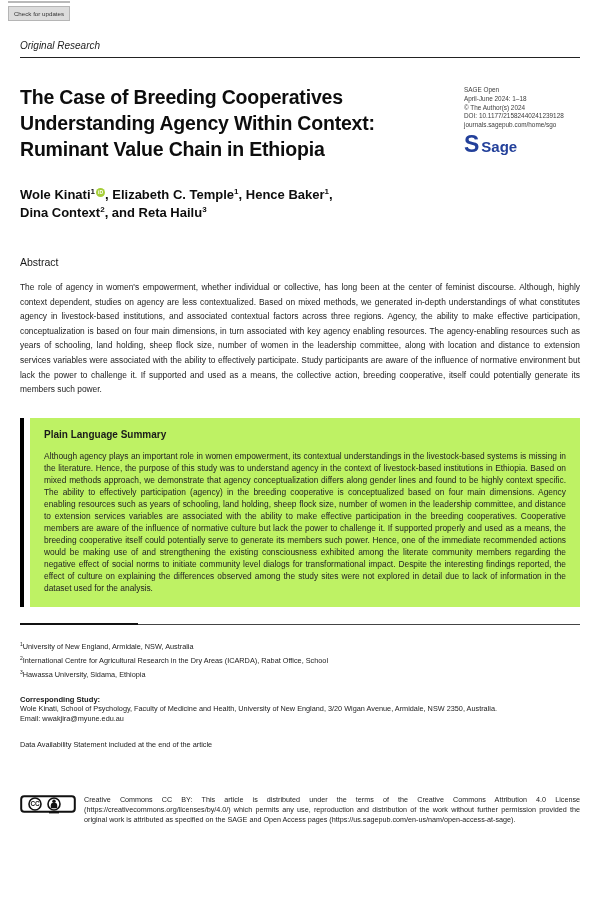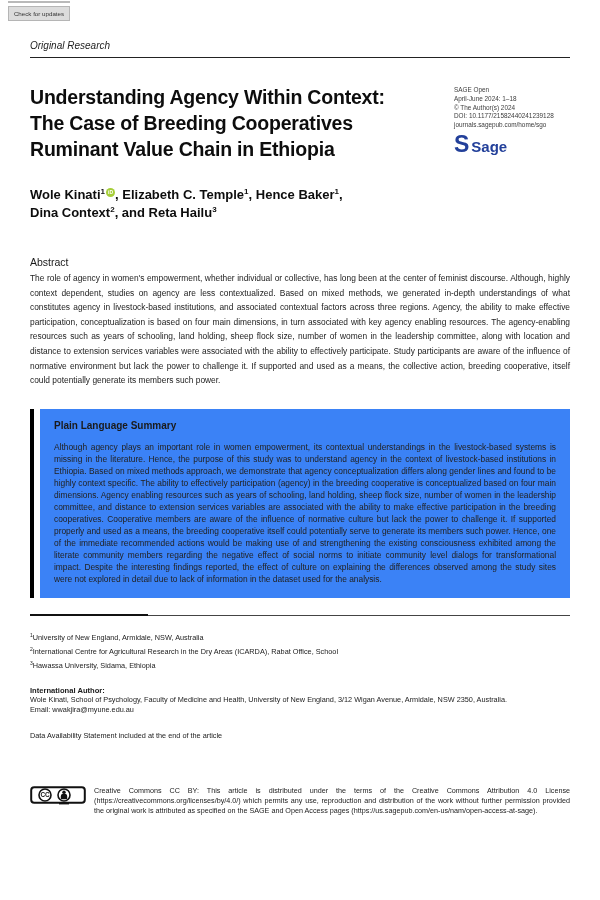--- a/index.html
+++ b/index.html
@@ -1,19 +1,19 @@
 <!DOCTYPE html>
 <html><head>
 <meta charset="utf-8">
 <style>
   * { margin:0; padding:0; box-sizing:border-box; }
   body { background:#f4f4f4; font-family:"Liberation Sans", sans-serif; }
   .page{
     position:relative; width:600px; height:900px; margin:0 auto;
-    background:#ffffff; color:#1a1a1a; padding:0 30px; overflow:hidden;
+    background:#ffffff; color:#1a1a1a; padding:0 20px; overflow:hidden;
   }
   
   .cfu-wrap{ position:absolute; top:0; left:8px; width:62px; }
   .cfu-topline{ height:2px; background:#b9b9b9; margin-top:1px; }
   .cfu{
     margin-top:3px; background:#dcdcdc; border:1px solid #b5b5b5;
     font-size:6.2px; color:#333; text-align:center; padding:3px 2px 3px;
   }
   .section-label{ padding-top:40px; font-size:10px; font-style:italic; color:#222; }
   .top-rule{ border:none; border-top:1.3px solid #222; margin-top:6px; }
@@ -27,24 +27,24 @@
   .sage-word{ font-size:15px; font-weight:bold; margin-left:2px; }
   .authors{ margin-top:24px; font-size:13px; font-weight:bold; line-height:18px; color:#0d0d0d; }
   .authors sup{ font-size:8px; vertical-align:super; line-height:0; }
   .orcid{
     display:inline-block; width:9px; height:9px; border-radius:50%;
     background:#a6ce39; color:#fff; font-size:5px; font-weight:bold;
     text-align:center; line-height:9px; vertical-align:super; margin-left:1px;
   }
   .abstract{ margin-top:34px; }
   .abs-head{ font-size:10.5px; font-weight:normal; }
-  .abs-text{ margin-top:3px; font-size:8.4px; line-height:14.6px; text-align:justify; color:#222; }
+  .abs-text{ margin-top:12px; font-size:8.4px; line-height:14.6px; text-align:justify; color:#222; }
   .pls-box{ margin-top:21px; display:flex; }
   .pls-bar{ width:4px; background:#000; }
-  .pls-body{ flex:1; margin-left:6px; background:#3b82f6; padding:11px 14px 13px; }
+  .pls-body{ flex:1; margin-left:6px; background:#bef264; padding:11px 14px 13px; }
   .pls-head{ font-size:10px; font-weight:bold; }
   .pls-text{ margin-top:10px; font-size:8.4px; line-height:12px; text-align:justify; color:#222; }
   .fn-divider{ margin-top:16px; position:relative; height:4px; }
   .fn-divider .thin{ position:absolute; top:1px; left:0; right:0; border-top:1px solid #444; }
   .fn-divider .thick{ position:absolute; top:0; left:0; width:118px; height:2.5px; background:#111; }
   .affils{ margin-top:12px; font-size:7.3px; line-height:10.6px; color:#222; }
   .affils sup{ font-size:5px; vertical-align:super; }
   .corr{ margin-top:14px; }
   .corr-head{ font-size:7.6px; font-weight:bold; }
   .corr-line{ font-size:7.3px; line-height:10.4px; color:#222; }
@@ -61,22 +61,22 @@
   <div class="cfu-wrap">
     <div class="cfu-topline"></div>
     <div class="cfu">Check for updates</div>
   </div>
 
   <div class="section-label">Original Research</div>
   <hr class="top-rule">
 
   <div class="head-row">
     <div class="title">
+      <span>The Case of Breeding Cooperatives</span>
       <span>Understanding Agency Within Context:</span>
-      <span>The Case of Breeding Cooperatives</span>
       <span>Ruminant Value Chain in Ethiopia</span>
     </div>
     <div class="meta">
       <div>SAGE Open</div>
       <div>April-June 2024: 1–18</div>
       <div>© The Author(s) 2024</div>
       <div>DOI: 10.1177/21582440241239128</div>
       <div class="meta-link">journals.sagepub.com/home/sgo</div>
       <div class="sage-logo">
         <span class="sage-s">S</span>
@@ -108,22 +108,22 @@
     <div class="thick"></div>
   </div>
 
   <div class="affils">
     <div><sup>1</sup><span>University of New England, Armidale, NSW, Australia</span></div>
     <div><sup>2</sup><span>International Centre for Agricultural Research in the Dry Areas (ICARDA), Rabat Office, School</span></div>
     <div><sup>3</sup><span>Hawassa University, Sidama, Ethiopia</span></div>
   </div>
 
   <div class="corr">
-    <div class="corr-head">International Author:</div>
-    <div class="corr-line">Wole Kinati, School of Psychology, Faculty of Medicine and Health, University of New England, 3/12 Wigan Avenue, Armidale, NSW 2350, Australia.</div>
+    <div class="corr-head">Corresponding Study:</div>
+    <div class="corr-line">Wole Kinati, School of Psychology, Faculty of Medicine and Health, University of New England, 3/20 Wigan Avenue, Armidale, NSW 2350, Australia.</div>
     <div class="corr-line">Email: wwakjira@myune.edu.au</div>
   </div>
 
   <div class="data-avail">Data Availability Statement included at the end of the article</div>
 
   <div class="license">
     <svg class="cc-badge" width="56" height="19" viewBox="0 0 56 19">
       <rect x="1.2" y="1.2" width="53.6" height="15.6" rx="3" fill="#ffffff" stroke="#111" stroke-width="2"></rect>
       <circle cx="15" cy="9" r="6" fill="none" stroke="#111" stroke-width="1.6"></circle>
       <text x="15" y="11.4" font-size="6.4" font-weight="bold" text-anchor="middle" fill="#111" font-family="Liberation Sans, sans-serif">CC</text>

